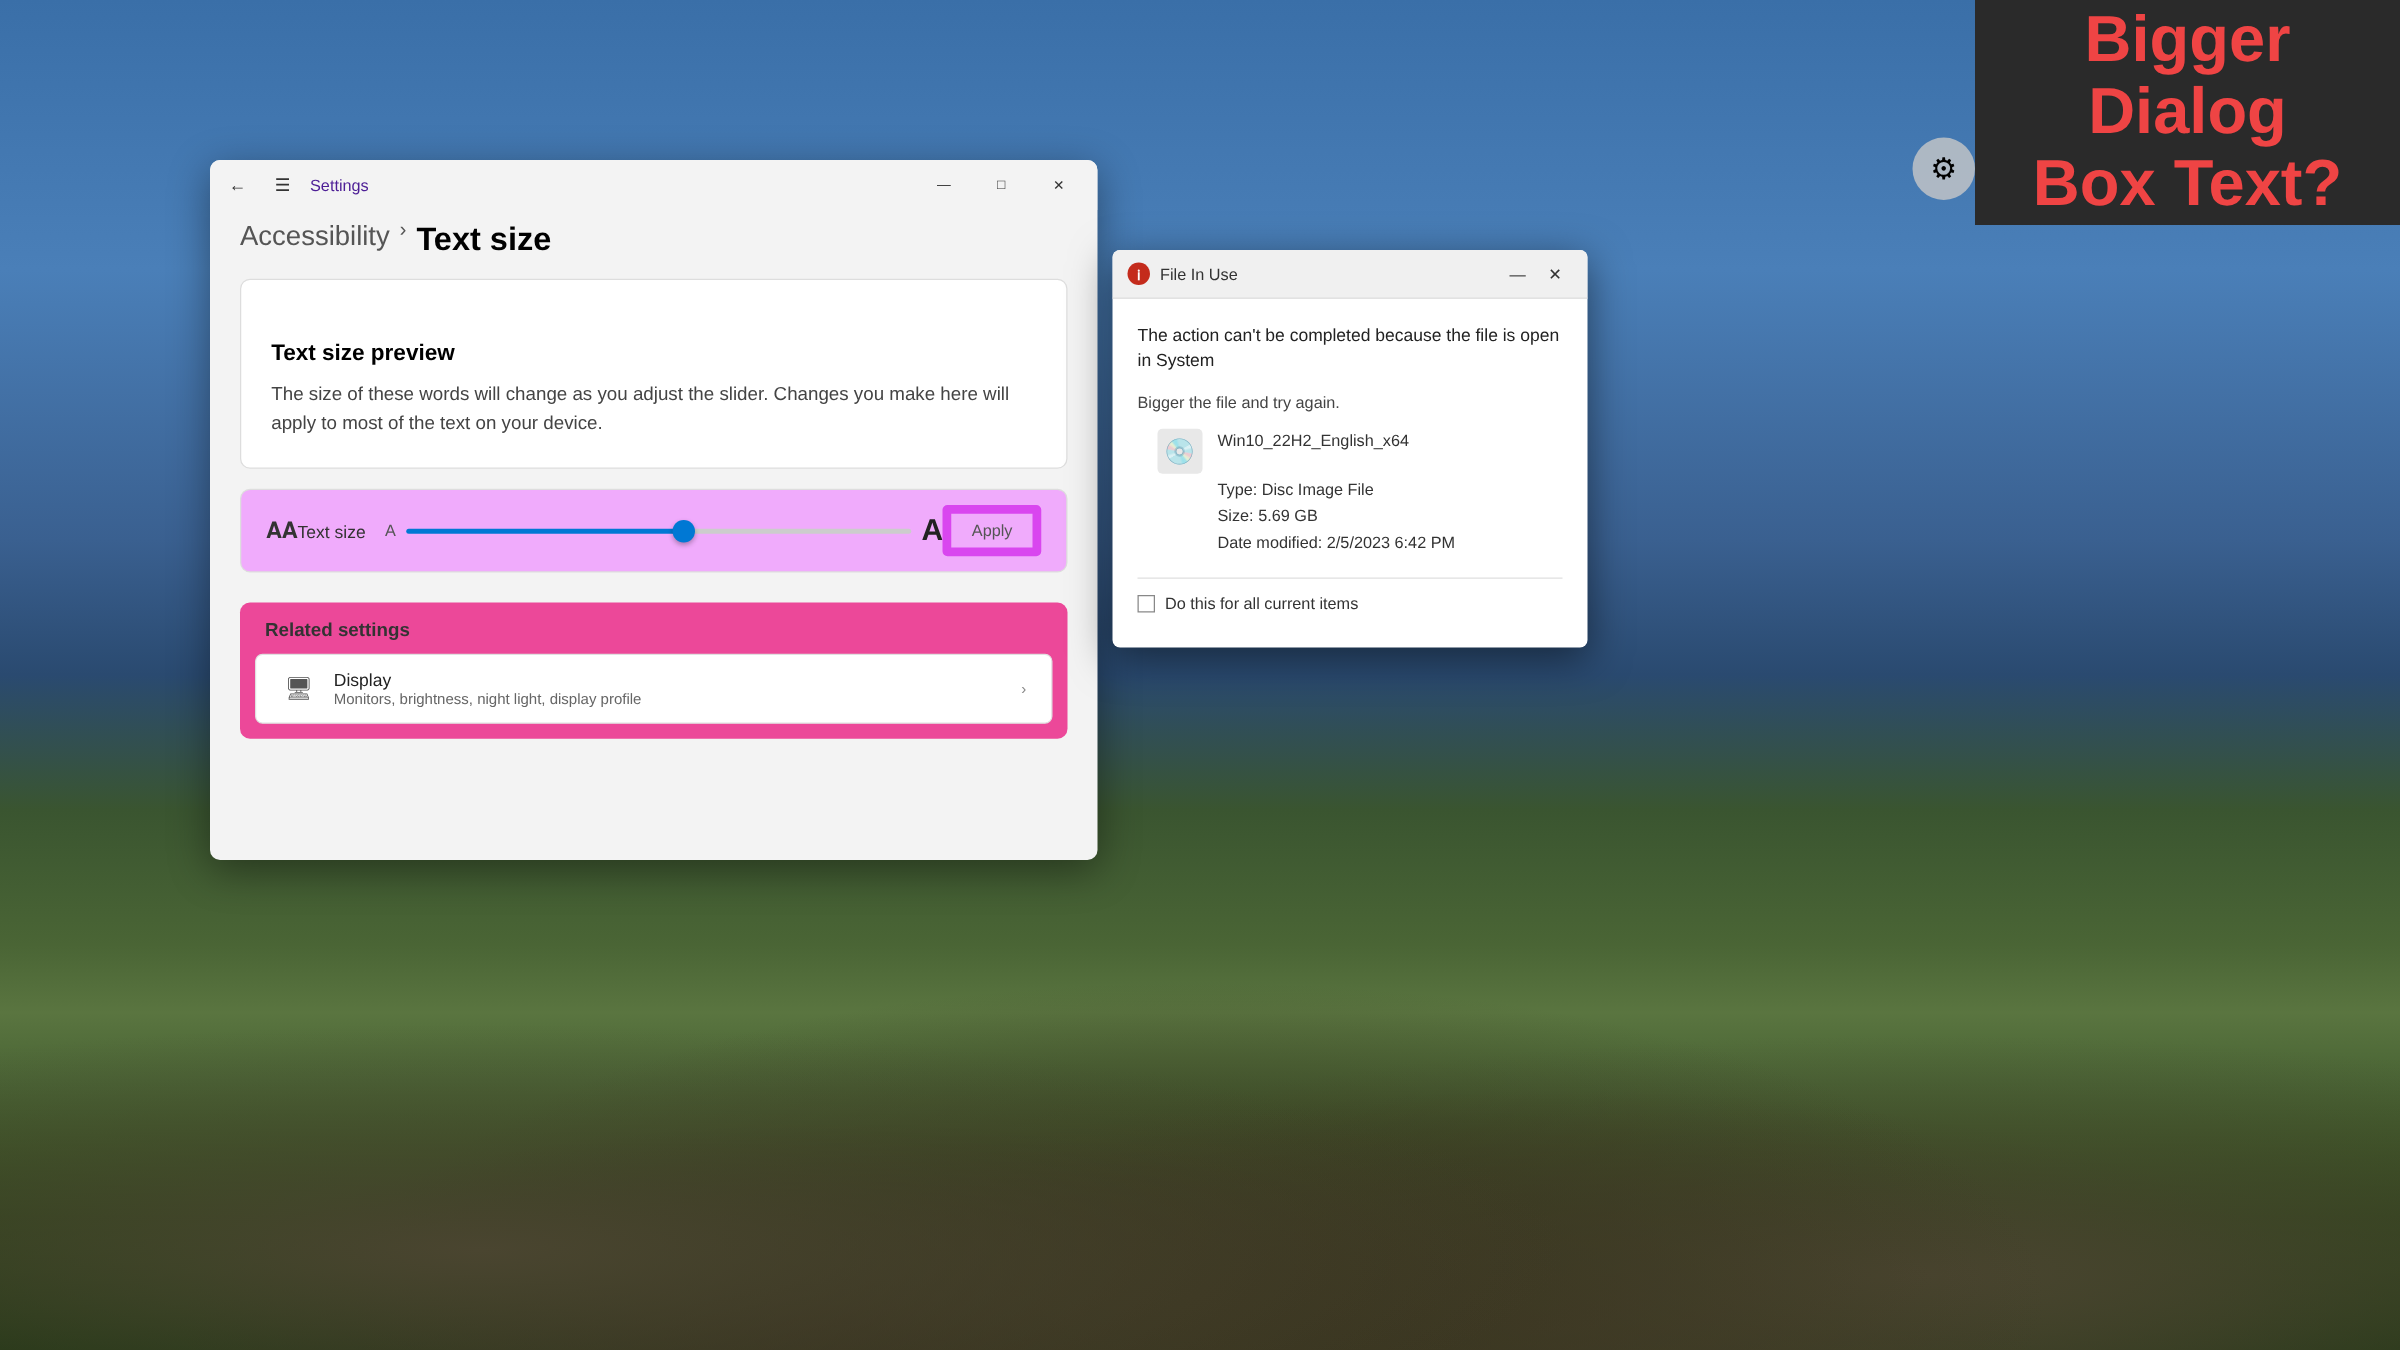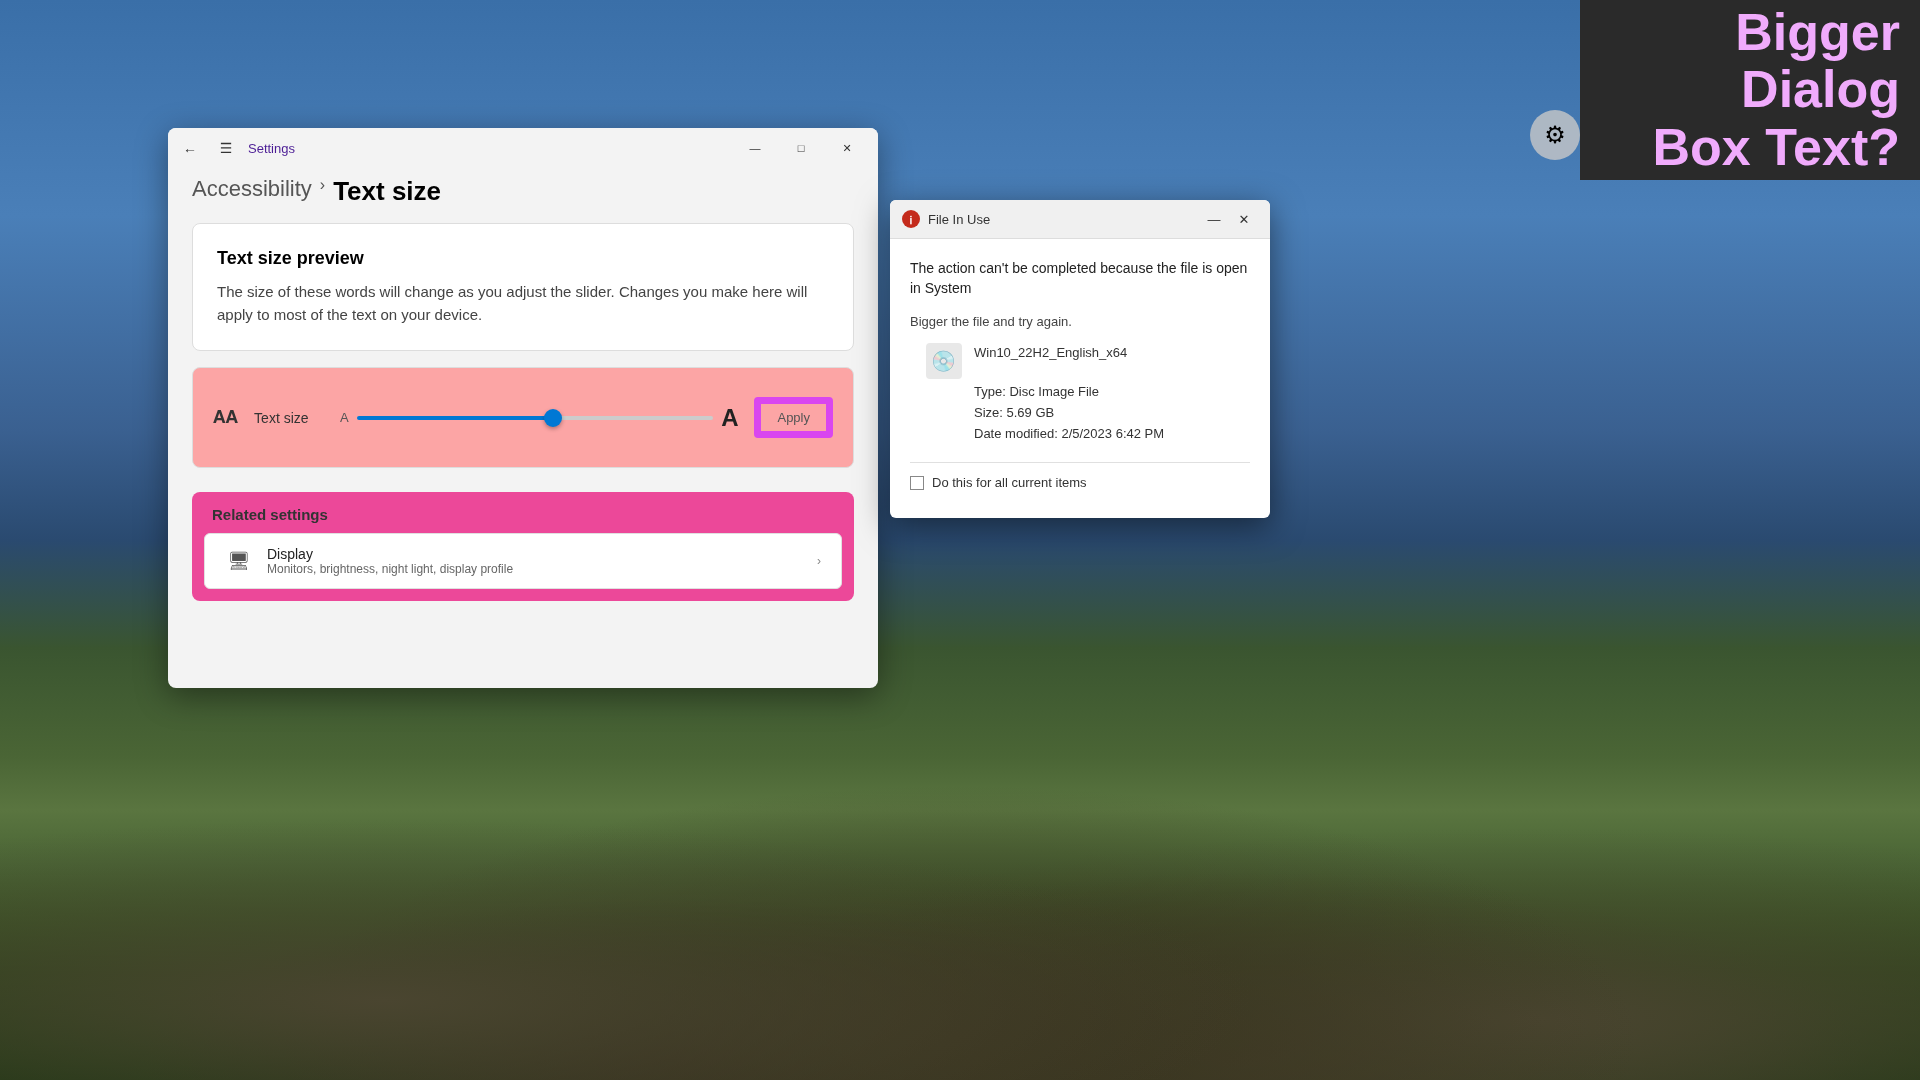--- a/index.html
+++ b/index.html
@@ -56,23 +56,23 @@
       background: #2a2a2a;
       display: flex;
       align-items: center;
       justify-content: center;
       padding: 20px;
     }
 
     .top-right-title {
       font-size: 52px;
       font-weight: 900;
-      color: #f0abfc;
+      color: #ef4444;
       line-height: 1.1;
-      text-align: right;
+      text-align: center;
       font-family: 'Arial Black', 'Segoe UI', sans-serif;
     }
 
     
     .settings-window {
       position: absolute;
       top: 128px;
       left: 168px;
       width: 710px;
       height: 560px;
@@ -175,37 +175,37 @@
       border-radius: 8px;
       padding: 24px;
       margin-bottom: 16px;
     }
 
     .preview-title {
       font-size: 18px;
       font-weight: 600;
       color: #000;
       margin-bottom: 12px;
+      margin-top: 24px;
     }
 
     .preview-text {
       font-size: 15px;
       color: #444;
       line-height: 1.5;
     }
 
     
     .text-size-control {
-      background: #fca5a5;
+      background: #f0abfc;
       border: 1px solid #ddd;
       border-radius: 8px;
-      padding: 29px 20px;
-      display: flex;
-      align-items: center;
-      gap: 16px;
+      padding: 12px 20px;
+      display: flex;
+      align-items: center;
       margin-bottom: 24px;
     }
 
     .text-size-icon {
       font-size: 18px;
       color: #333;
       display: flex;
       align-items: center;
       gap: 4px;
     }

